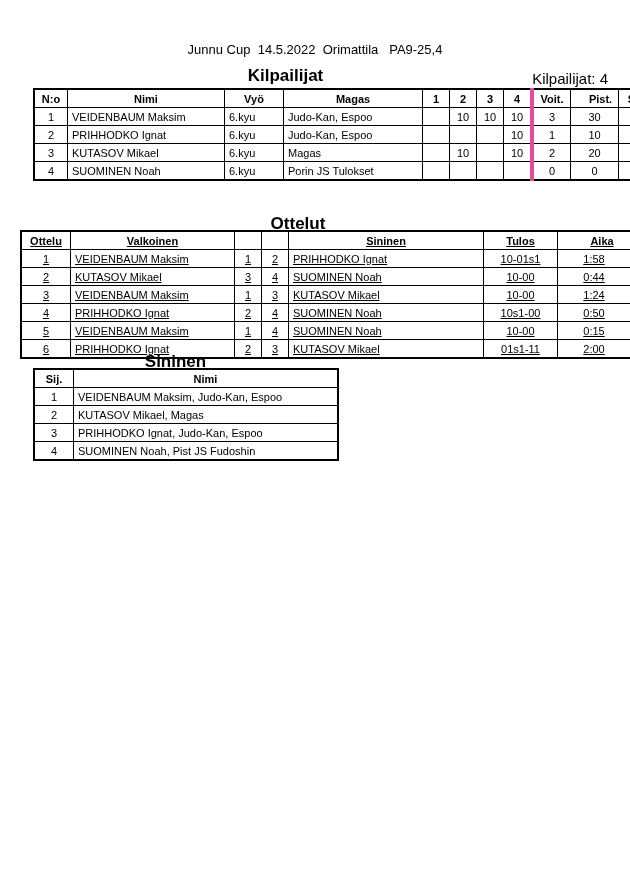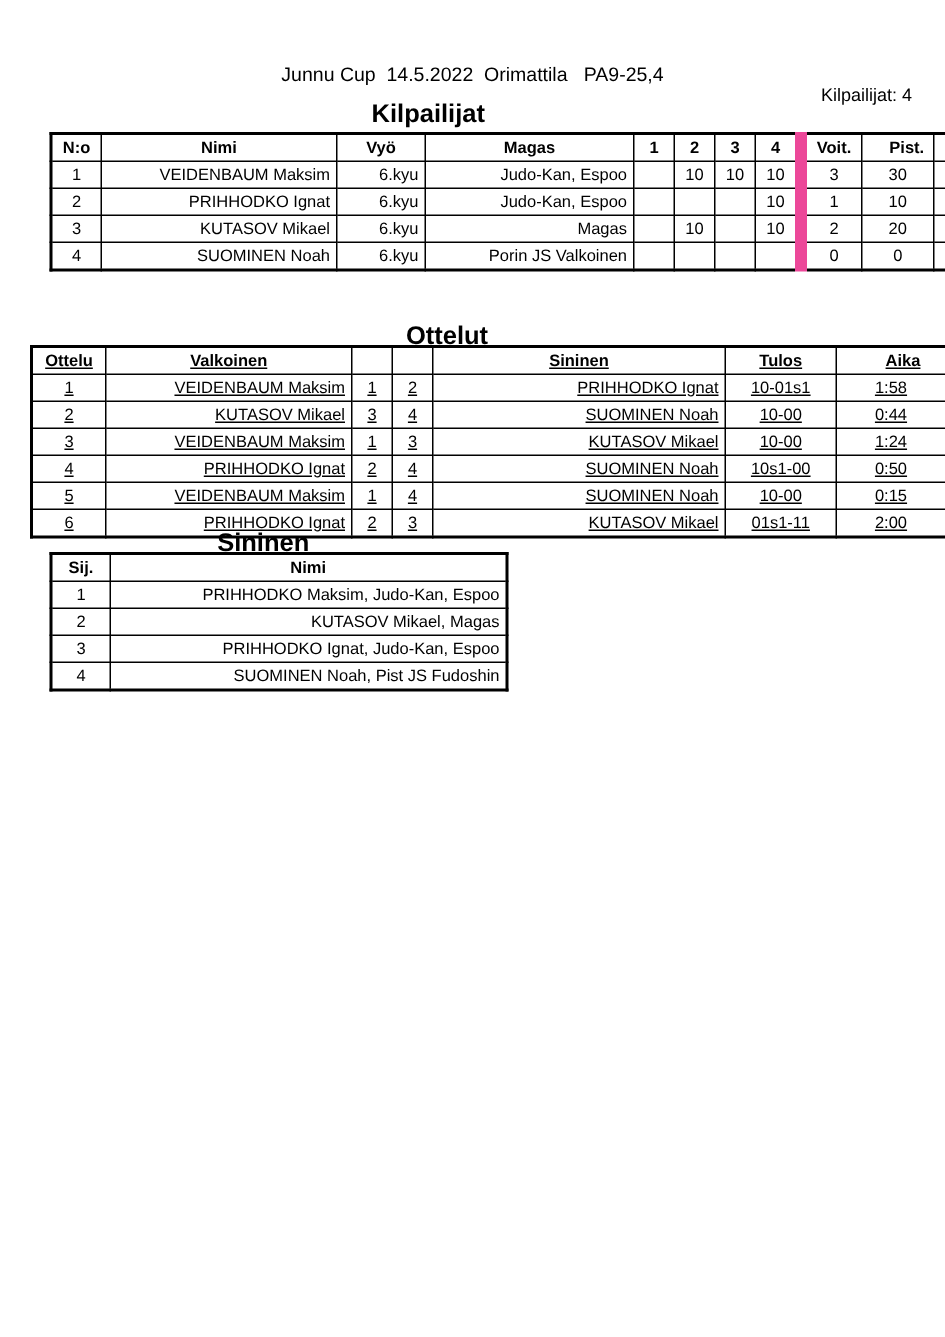--- a/index.html
+++ b/index.html
@@ -10,22 +10,22 @@
     color:#000;
     position:relative;
     overflow:hidden;
   }
   .title{
     position:absolute;top:42px;left:0;width:630px;
     text-align:center;font-size:13px;font-weight:normal;
     white-space:pre;
   }
   .count-label{
-    position:absolute;top:56px;right:22px;
-    font-size:12px;
+    position:absolute;top:70px;right:22px;
+    font-size:15px;
   }
   .section-heading{
     position:absolute;
     text-align:center;font-weight:bold;font-size:17px;
   }
   #heading-kilpailijat{top:66px;left:33px;width:505px;}
   #heading-ottelut{top:214px;left:33px;width:530px;}
   #heading-tulokset{top:352px;left:33px;width:285px;}
 
   table{
@@ -42,22 +42,22 @@
   th,td{
     border:1px solid #000;
     padding:1px 4px;
     height:15px;
     overflow:hidden;
     white-space:nowrap;
   }
   th{font-weight:bold;}
   td{font-weight:normal;}
   .c{text-align:center;padding:1px 1px;}
-  .l{text-align:right;margin-top:17px;}
-  .sep{border-left:8px solid #ec4899;}
+  .l{text-align:left;margin-top:17px;}
+  .sep{border-left:4px solid #ec4899;}
 
   
   .t1-no{width:24px;} .t1-nimi{width:148px;} .t1-vyo{width:50px;}
   .t1-seura{width:130px;} .t1-m{width:18px;}
   .t1-voit{width:28px;} .t1-pist{width:27px;padding-left:16px;} .t1-sij{width:26px;}
 
   
   .t2-ottelu{width:40px;} .t2-valk{width:155px;} .t2-n{width:18px;}
   .t2-sin{width:186px;} .t2-tulos{width:65px;} .t2-aika{width:48px;padding-left:20px;}
 
@@ -125,21 +125,21 @@
       <td class="c"></td>
       <td class="c">10</td>
       <td class="c sep">2</td>
       <td class="c">20</td>
       <td class="c">2</td>
     </tr>
     <tr>
       <td class="c">4</td>
       <td class="l">SUOMINEN Noah</td>
       <td class="l">6.kyu</td>
-      <td class="l">Porin JS Valkoinen</td>
+      <td class="l">Porin JS Tulokset</td>
       <td class="c"></td>
       <td class="c"></td>
       <td class="c"></td>
       <td class="c"></td>
       <td class="c sep">0</td>
       <td class="c">0</td>
       <td class="c">4</td>
     </tr>
   </tbody>
 </table>
@@ -221,21 +221,21 @@
 <table id="table-tulokset">
   <thead>
     <tr>
       <th class="t3-sij">Sij.</th>
       <th class="t3-nimi">Nimi</th>
     </tr>
   </thead>
   <tbody>
     <tr>
       <td class="c">1</td>
-      <td class="l">PRIHHODKO Maksim, Judo-Kan, Espoo</td>
+      <td class="l">VEIDENBAUM Maksim, Judo-Kan, Espoo</td>
     </tr>
     <tr>
       <td class="c">2</td>
       <td class="l">KUTASOV Mikael, Magas</td>
     </tr>
     <tr>
       <td class="c">3</td>
       <td class="l">PRIHHODKO Ignat, Judo-Kan, Espoo</td>
     </tr>
     <tr>

